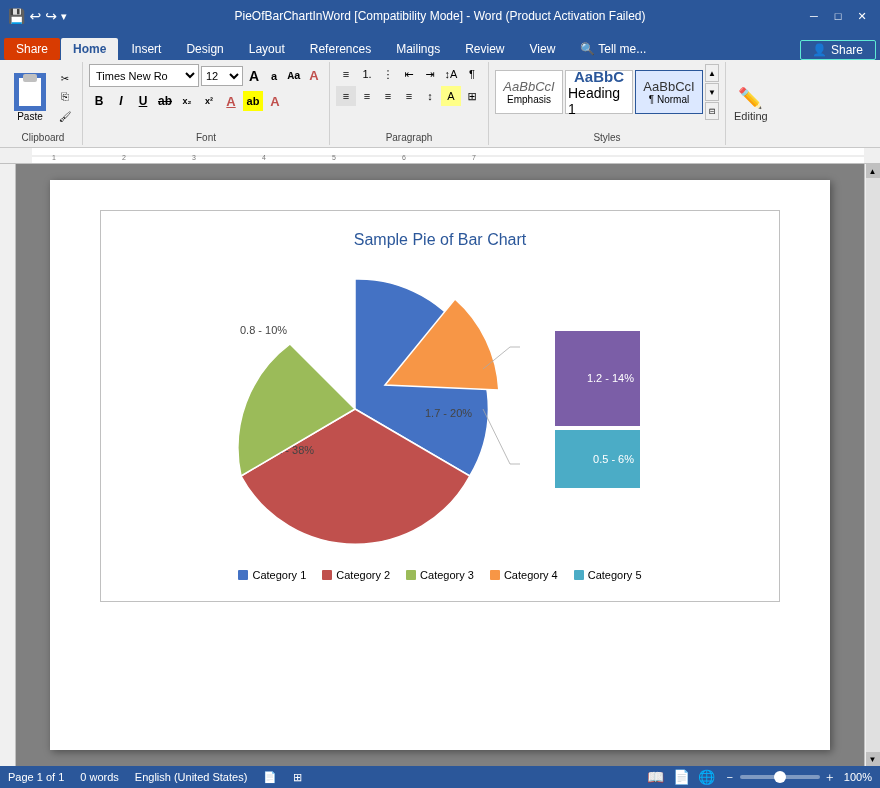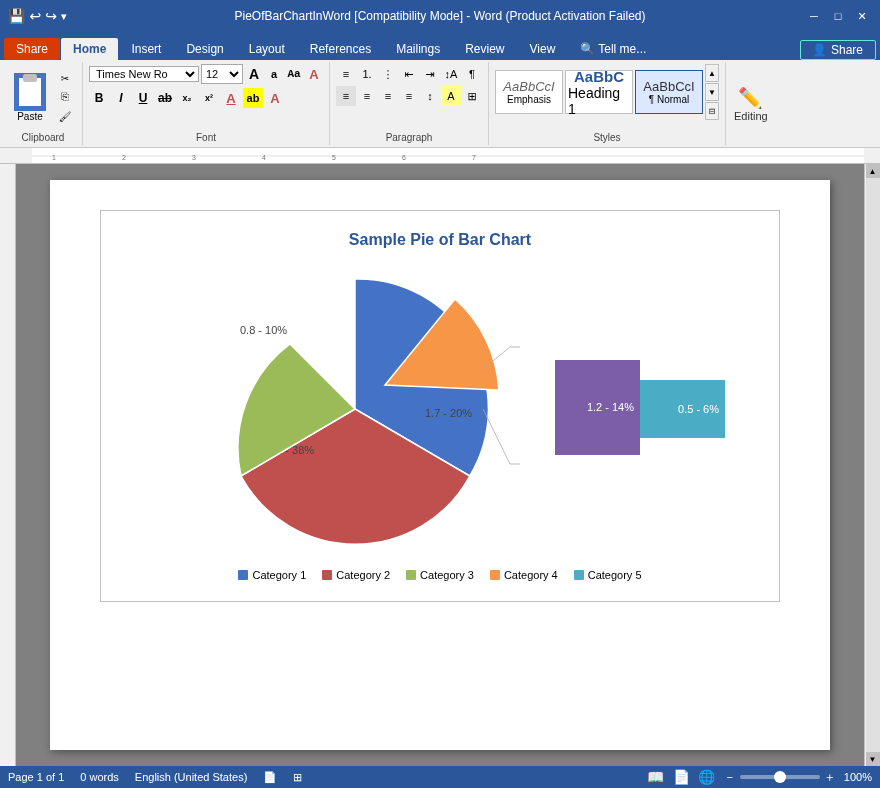--- a/index.html
+++ b/index.html
@@ -49,21 +49,21 @@
 
     
     .clipboard-group .ribbon-group-content { flex-direction: row; align-items: flex-start; gap: 2px; }
     .paste-btn { display: flex; flex-direction: column; align-items: center; cursor: pointer; padding: 2px 4px; }
     .small-btns { display: flex; flex-direction: column; gap: 1px; }
     .small-btn { width: 22px; height: 18px; display: flex; align-items: center; justify-content: center; cursor: pointer; border: 1px solid transparent; font-size: 10px; }
 
     
     .font-row { display: flex; align-items: center; gap: 2px; }
     .font-select {
-      height: 16px; font-size: 11px; border: 1px solid #aaa; padding: 0 2px;
+      height: 23px; font-size: 11px; border: 1px solid #aaa; padding: 0 2px;
       background: white; width: 110px;
     }
     .font-size-select { width: 42px; height: 20px; font-size: 11px; border: 1px solid #aaa; background: white; }
     .font-btn { width: 18px; height: 18px; border: 1px solid transparent; cursor: pointer; display: flex; align-items: center; justify-content: center; font-size: 11px; font-weight: bold; }
     .font-row2 { display: flex; align-items: center; gap: 2px; margin-top: 2px; }
     .format-btn { width: 20px; height: 20px; border: 1px solid transparent; cursor: pointer; display: flex; align-items: center; justify-content: center; font-size: 12px; font-weight: bold; }
     .format-btn.bold { font-weight: 900; }
     .format-btn.italic { font-style: italic; }
     .format-btn.underline { text-decoration: underline; }
 
@@ -112,21 +112,21 @@
       box-shadow: 2px 2px 8px rgba(0,0,0,0.4);
       padding: 30px 40px; position: relative;
     }
 
     
     .chart-container {
       border: 1px solid #c0c0c0; padding: 20px; margin: 0 auto;
       width: 680px; background: white;
     }
     .chart-title {
-      text-align: center; color: #2b579a; font-size: 16px; font-weight: bold;
+      text-align: center; color: #2b579a; font-size: 16px; font-weight: normal;
       margin-bottom: 20px;
     }
     .chart-area { display: flex; align-items: center; justify-content: center; gap: 20px; }
 
     
     .pie-svg { width: 320px; height: 280px; }
 
     
     .legend { display: flex; gap: 16px; justify-content: center; margin-top: 20px; flex-wrap: wrap; }
     .legend-item { display: flex; align-items: center; gap: 4px; font-size: 11px; }
@@ -337,21 +337,21 @@
             <path d="M 155 128 L 225 42 A 130 130 0 0 1 268.8 133 Z" fill="#f79646" stroke="white" stroke-width="1.5" transform="translate(15,-12)"></path>
 
             <text x="210" y="148" font-size="11" fill="#444">1.7 - 20%</text>
 
             <line x1="268" y1="100" x2="295" y2="78" stroke="#aaa" stroke-width="0.8"></line>
             <line x1="268" y1="140" x2="295" y2="195" stroke="#aaa" stroke-width="0.8"></line>
             <line x1="295" y1="78" x2="305" y2="78" stroke="#aaa" stroke-width="0.8"></line>
             <line x1="295" y1="195" x2="305" y2="195" stroke="#aaa" stroke-width="0.8"></line>
           </svg>
 
-          <div style="display:flex;gap:0;width:110px;">
+          <div style="display:flex;flex-direction:column;gap:0;width:110px;">
 
             <div style="display:flex;align-items:center;gap:6px;margin-bottom:4px;">
               <div style="width:85px;height:95px;background:#7b5ea7;display:flex;align-items:center;justify-content:flex-end;padding-right:6px;">
                 <span style="font-size:11px;color:white;">1.2 - 14%</span>
               </div>
             </div>
 
             <div style="display:flex;align-items:center;gap:6px;">
               <div style="width:85px;height:58px;background:#4bacc6;display:flex;align-items:center;justify-content:flex-end;padding-right:6px;">
                 <span style="font-size:11px;color:white;">0.5 - 6%</span>

